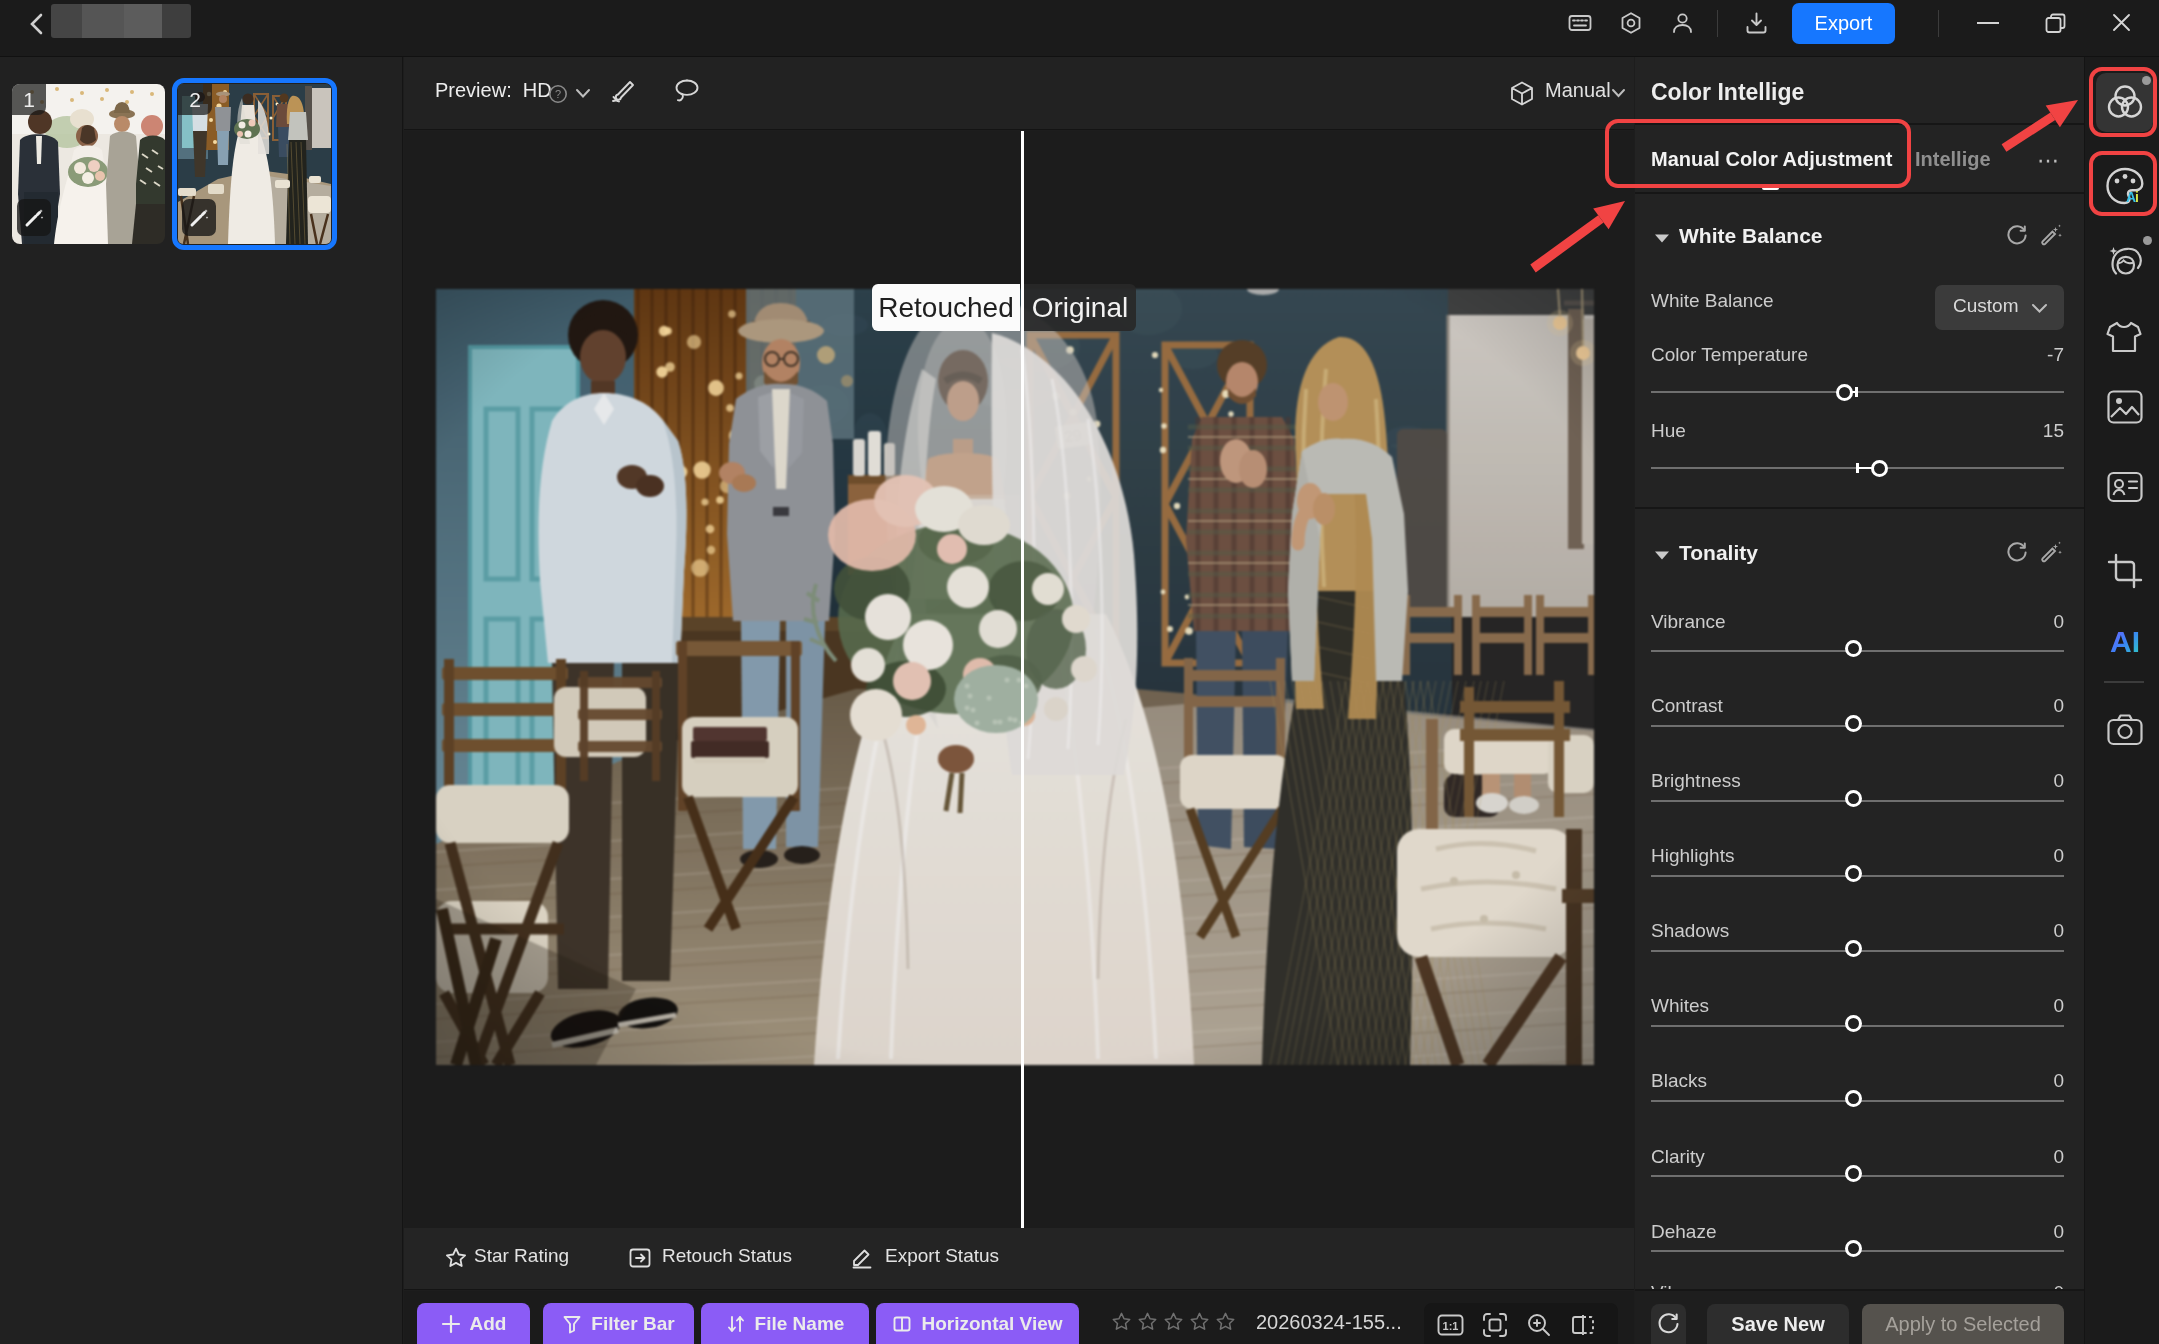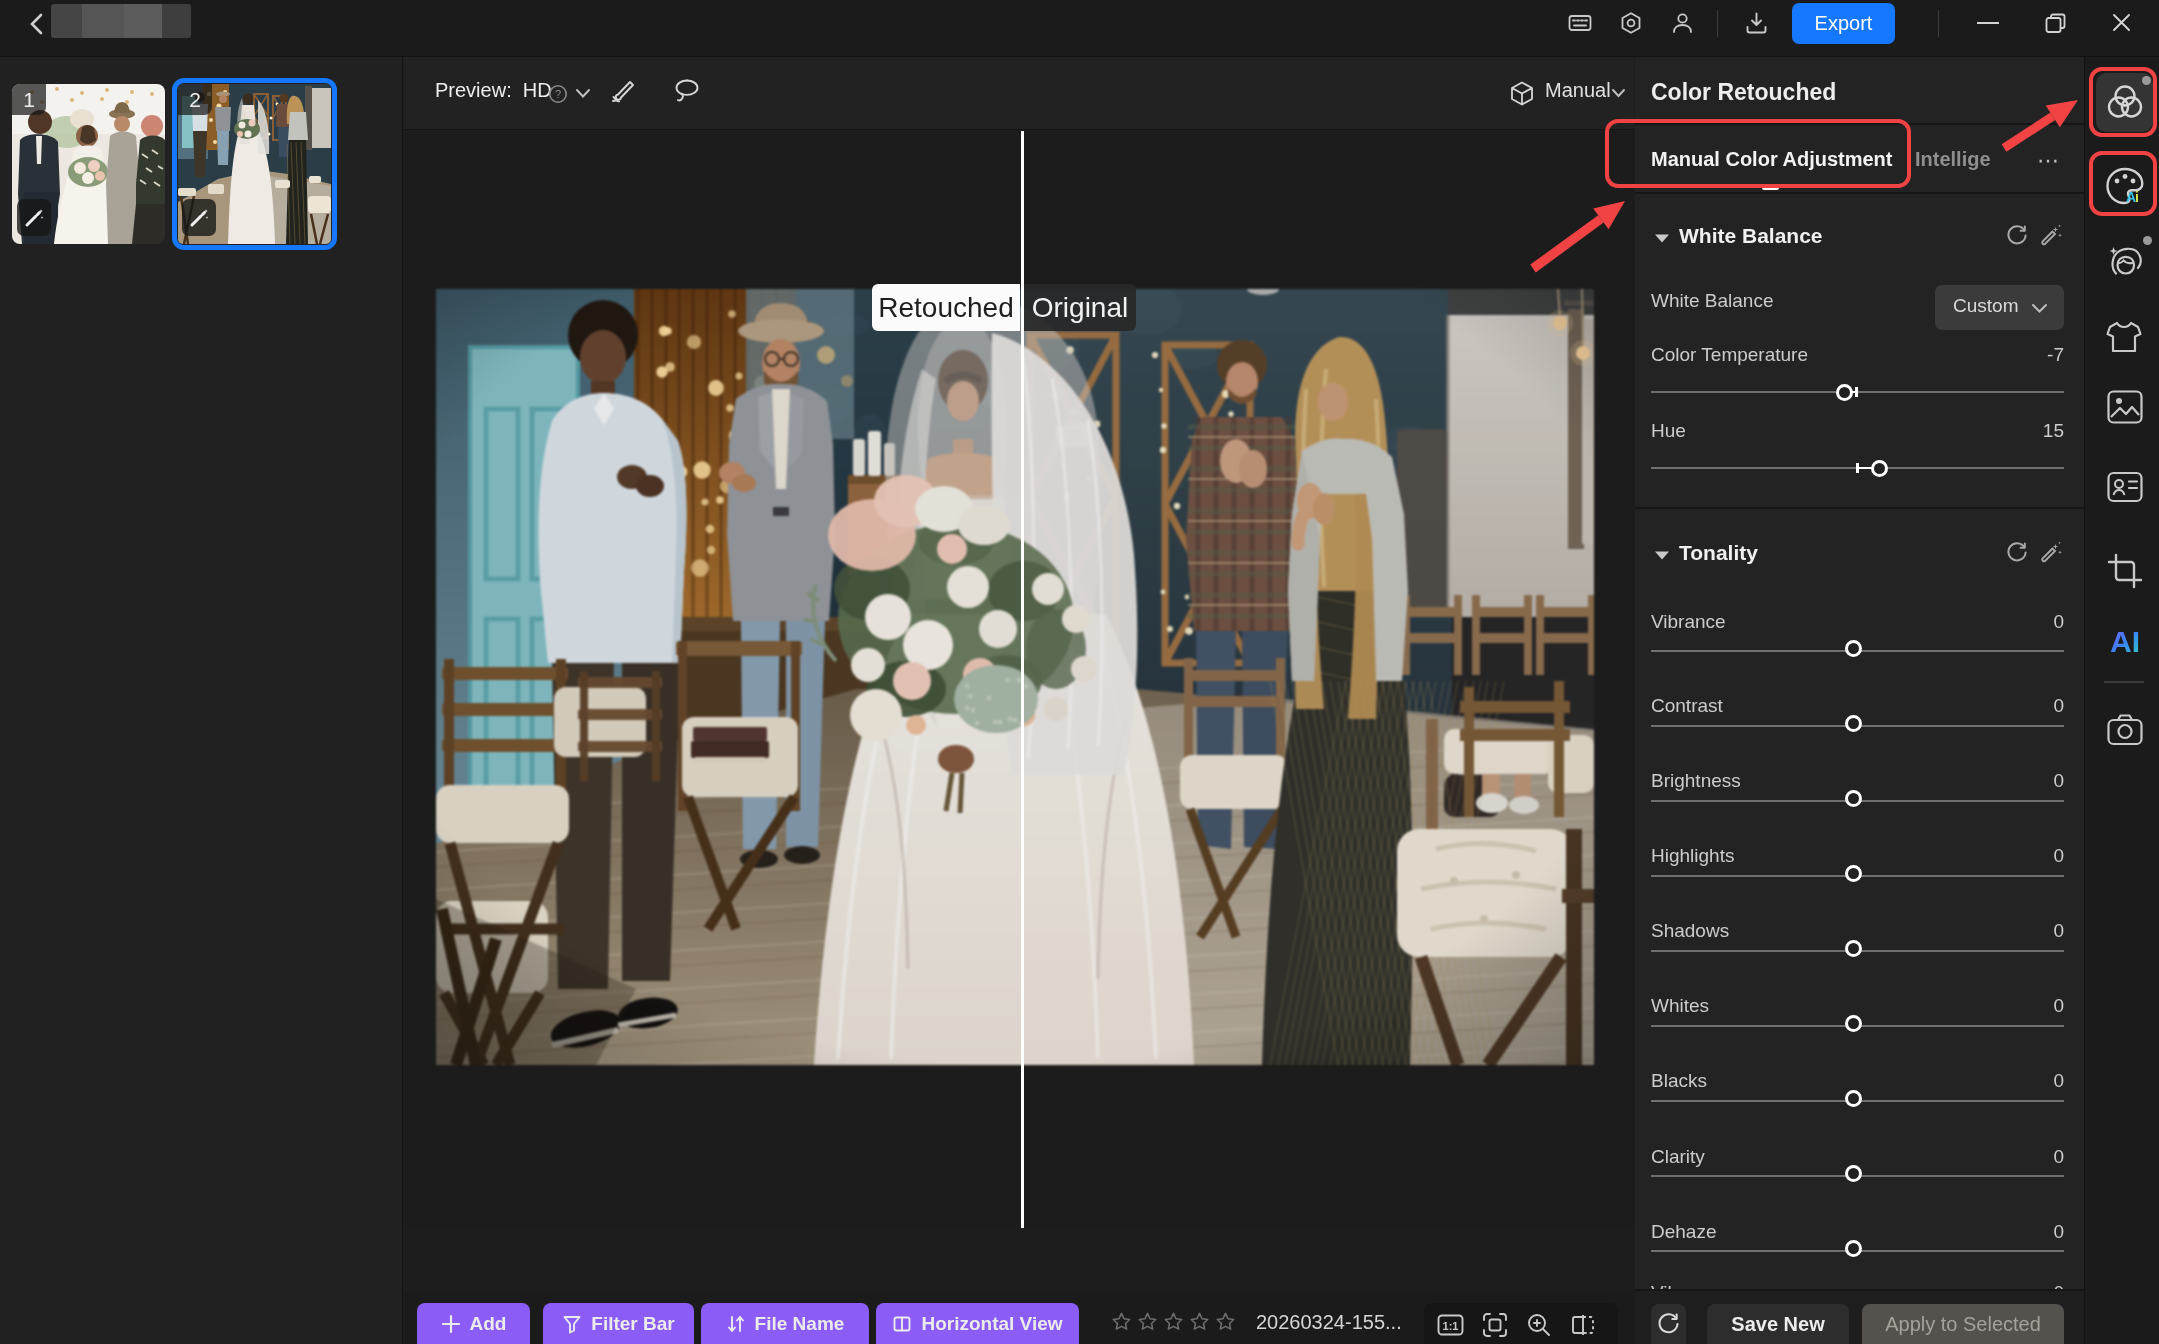--- a/index.html
+++ b/index.html
@@ -706,20 +706,36 @@
 <polygon points="0,610 200,700 160,776 0,776" fill="rgba(40,30,18,0.3)"></polygon>
 <rect x="586" y="0" width="572" height="776" fill="rgba(255,243,225,0.05)"></rect>
 <rect x="0" y="0" width="1158" height="776" fill="rgba(16,22,26,0.06)"></rect>
 <rect x="0" y="0" width="1158" height="776" fill="url(#gVig)"></rect>
       </svg>
 </div>
 <div id="splitline"></div>
 <div class="sliderlabel" id="lab-ret">Retouched</div>
 <div class="sliderlabel" id="lab-org">Original</div>
 
+<div id="statusbar">
+  <svg class="abs" style="left:40px;top:18px" width="24" height="24" viewBox="0 0 24 24">
+        <path d="M12 2.6l2.8 5.9 6.3.8-4.6 4.4 1.2 6.3L12 16.9 6.3 20l1.2-6.3L2.9 9.3l6.3-.8z" stroke="#dedede" stroke-width="1.8" fill="none" stroke-linejoin="round"></path>
+      </svg>
+  <div class="abs" style="left:70px;top:17px;">Star Rating</div>
+  <svg class="abs" style="left:224px;top:18px" width="24" height="24" viewBox="0 0 24 24">
+        <rect x="2.5" y="3.5" width="19" height="17" rx="2.5" stroke="#dedede" stroke-width="1.8" fill="none"></rect>
+        <path d="M8 12h8M13 8.5l3.5 3.5L13 15.5" stroke="#dedede" stroke-width="1.8" fill="none" stroke-linecap="round" stroke-linejoin="round"></path>
+      </svg>
+  <div class="abs" style="left:258px;top:17px;">Retouch Status</div>
+  <svg class="abs" style="left:446px;top:18px" width="25" height="24" viewBox="0 0 25 24">
+        <path d="M14.5 4.5l4 4L8 19H4v-4z" stroke="#dedede" stroke-width="1.8" fill="none" stroke-linejoin="round"></path>
+        <path d="M3.5 21.5h17" stroke="#dedede" stroke-width="1.8" stroke-linecap="round"></path>
+      </svg>
+  <div class="abs" style="left:481px;top:17px;">Export Status</div>
+</div>
 
 <div id="toolbar">
   <div class="tbtn" style="left:13px;width:113px;">
     <svg width="20" height="20" viewBox="0 0 20 20">
           <path d="M10 2v16M2 10h16" stroke="#ebebeb" stroke-width="2.2" stroke-linecap="round"></path>
         </svg>Add</div>
   <div class="tbtn" style="left:139px;width:151px;">
     <svg width="20" height="20" viewBox="0 0 20 20">
           <path d="M2.5 3h15l-5.5 7v6.5l-4 2V10Z" stroke="#ebebeb" stroke-width="1.9" fill="none" stroke-linejoin="round"></path>
         </svg>Filter Bar</div>
@@ -762,21 +778,21 @@
         <path d="M17 17l6 6M8 11h6M11 8v6" stroke="#c9c9c9" stroke-width="1.9" stroke-linecap="round"></path>
       </svg>
   <svg class="abs" style="left:1166px;top:21px" width="26" height="26" viewBox="0 0 26 26">
         <path d="M13 3v20" stroke="#c9c9c9" stroke-width="1.9"></path>
         <path d="M13 5H5a2 2 0 0 0-2 2v12a2 2 0 0 0 2 2h8" stroke="#c9c9c9" stroke-width="1.9" fill="none"></path>
         <path d="M13 5h8a2 2 0 0 1 2 2v12a2 2 0 0 1-2 2h-8" stroke="#c9c9c9" stroke-width="1.9" fill="none" stroke-dasharray="3 3"></path>
       </svg>
 </div>
 
 <div id="rightpanel">
-  <div class="abs" style="left:16px;top:22px;font-size:23px;font-weight:bold;color:#ededed;">Color Retouched</div>
+  <div class="abs" style="left:16px;top:22px;font-size:23px;font-weight:bold;color:#ededed;">Color Intellige</div>
   <div class="rp-div" style="top:66px;"></div>
 
   <div class="abs" style="left:16px;top:91px;font-size:20px;font-weight:bold;color:#f2f2f2;">Manual Color Adjustment</div>
   <div class="abs" style="left:280px;top:91px;font-size:20px;font-weight:bold;color:#8f8f8f;">Intellige</div>
   <div class="abs" style="left:402px;top:91px;font-size:22px;color:#bdbdbd;letter-spacing:2px;">⋯</div>
   <div class="abs" style="left:127px;top:128px;width:17px;height:5px;background:#fff;border-radius:2px;"></div>
   <div class="rp-div" style="top:135px;"></div>
 
   <svg class="abs" style="left:19px;top:176px" width="16" height="11" viewBox="0 0 16 11">
         <path d="M1 1.5 L8 9.5 L15 1.5 Z" fill="#c9c9c9"></path>

